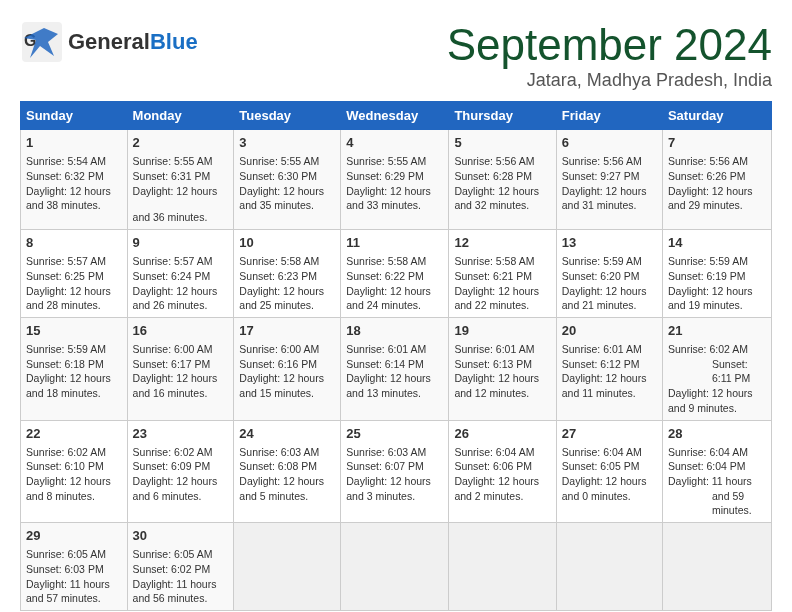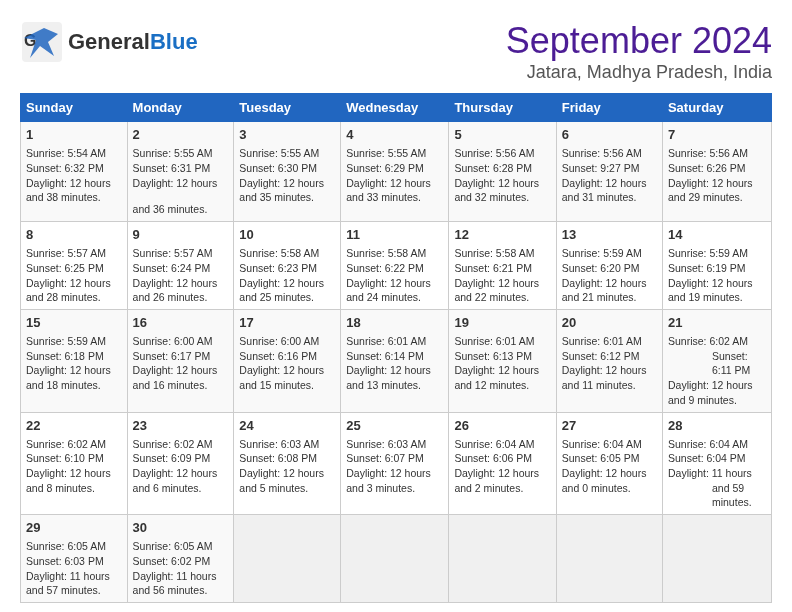--- a/index.html
+++ b/index.html
@@ -20,23 +20,23 @@
       font-size: 22px;
       font-weight: bold;
       color: #333;
       line-height: 1.1;
     }
     .logo-text span.blue { color: #1a6fc4; }
     .title-area {
       text-align: right;
     }
     .month-title {
-      font-size: 36px;
+      font-size: 44px;
       font-weight: normal;
-      color: #4c1d95;
+      color: #14532d;
     }
     .location-title {
       font-size: 18px;
       color: #555;
     }
     .calendar-table {
       width: 100%;
       border-collapse: collapse;
       font-size: 11px;
     }

